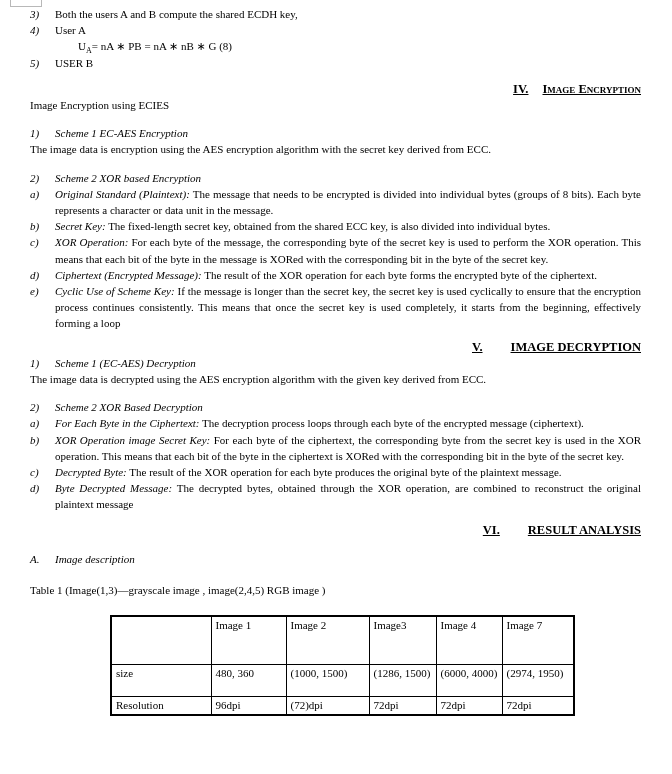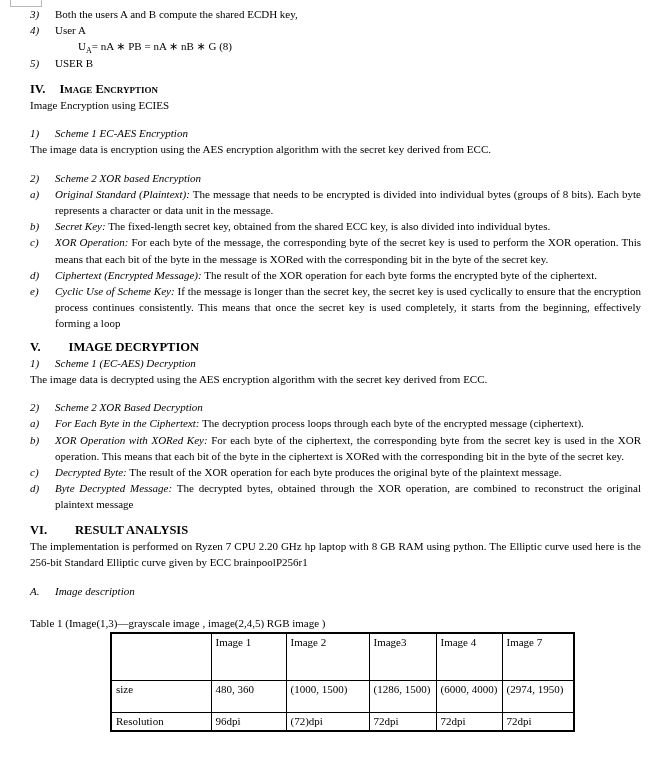--- a/index.html
+++ b/index.html
@@ -17,37 +17,37 @@
   }
 
   .li { display:flex; }
   .li .num { flex:0 0 25px; font-style:italic; }
   .li .body { flex:1; text-align:justify; }
   .it { font-style:italic; }
 
   .formula { margin-left:48px; }
   sub { font-size:8px; line-height:0; }
 
-  .heading { text-align:left; font-weight:bold; }
+  .heading { text-align:right; font-weight:bold;text-decoration:underline; }
   .h4 { margin-top:10px; }
   .h5 { margin-top:7px; }
   .h6 { margin-top:9px; }
   .num-sm { margin-right:14px; }
   .num-lg { margin-right:28px; }
   .sc { font-variant:small-caps; font-size:12.5px; }
   .caps { font-size:12.5px; }
 
   p { margin:0; }
   .just { text-align:justify; }
   .gap { margin-top:12px; }
   .gap13 { margin-top:13px; }
 
   .tcap { text-align:left; margin-top:15px; }
   table.t1 {
-    margin-left:80px; margin-top:1px;
+    margin-left:80px; margin-top:17px;
     border-collapse:collapse; table-layout:fixed; width:463px;
     border:2px solid #000;
   }
   table.t1 td, table.t1 th {
     border:1px solid #000; vertical-align:top;
     font-weight:normal; text-align:left;
     padding:1px 4px; line-height:15px; font-size:11px;
   }
   tr.hdr { height:48px; }
   tr.r-size { height:32px; }
@@ -112,48 +112,47 @@
     <div class="body"><span class="it">Cyclic Use of Scheme Key:</span><span> If the message is longer than the secret key, the secret key is used cyclically to ensure that the encryption process continues consistently. This means that once the secret key is used completely, it starts from the beginning, effectively forming a loop</span></div>
   </div>
 
   <div class="heading h5">
     <span class="caps num-lg">V.</span><span class="caps">IMAGE DECRYPTION</span>
   </div>
   <div class="li">
     <span class="num">1)</span>
     <div class="body it">Scheme 1 (EC-AES) Decryption</div>
   </div>
-  <p class="just">The image data is decrypted using the AES encryption algorithm with the secret key derived from ECC.</p>
+  <p class="just">The image data is decrypted using the AES encryption algorithm with the given key derived from ECC.</p>
 
   <div class="li gap">
     <span class="num">2)</span>
     <div class="body it">Scheme 2 XOR Based Decryption</div>
   </div>
 
   <div class="li">
     <span class="num">a)</span>
     <div class="body"><span class="it">For Each Byte in the Ciphertext:</span><span> The decryption process loops through each byte of the encrypted message (ciphertext).</span></div>
   </div>
   <div class="li">
     <span class="num">b)</span>
-    <div class="body"><span class="it">XOR Operation with XORed Key:</span><span> For each byte of the ciphertext, the corresponding byte from the secret key is used in the XOR operation. This means that each bit of the byte in the ciphertext is XORed with the corresponding bit in the byte of the secret key.</span></div>
+    <div class="body"><span class="it">XOR Operation image Secret Key:</span><span> For each byte of the ciphertext, the corresponding byte from the secret key is used in the XOR operation. This means that each bit of the byte in the ciphertext is XORed with the corresponding bit in the byte of the secret key.</span></div>
   </div>
   <div class="li">
     <span class="num">c)</span>
     <div class="body"><span class="it">Decrypted Byte:</span><span> The result of the XOR operation for each byte produces the original byte of the plaintext message.</span></div>
   </div>
   <div class="li">
     <span class="num">d)</span>
     <div class="body"><span class="it">Byte Decrypted Message:</span><span> The decrypted bytes, obtained through the XOR operation, are combined to reconstruct the original plaintext message</span></div>
   </div>
 
   <div class="heading h6">
     <span class="caps num-lg">VI.</span><span class="caps">RESULT ANALYSIS</span>
   </div>
-  <p class="just">The implementation is performed on Ryzen 7 CPU 2.20 GHz hp laptop with 8 GB RAM using python. The Elliptic curve used here is the 256-bit Standard Elliptic curve given by ECC brainpoolP256r1</p>
 
   <div class="li gap13">
     <span class="num">A.</span>
     <div class="body it">Image description</div>
   </div>
 
   <div class="tcap">Table 1 (Image(1,3)—grayscale image , image(2,4,5) RGB image )</div>
   <table class="t1">
     <colgroup>
       <col class="c0">

